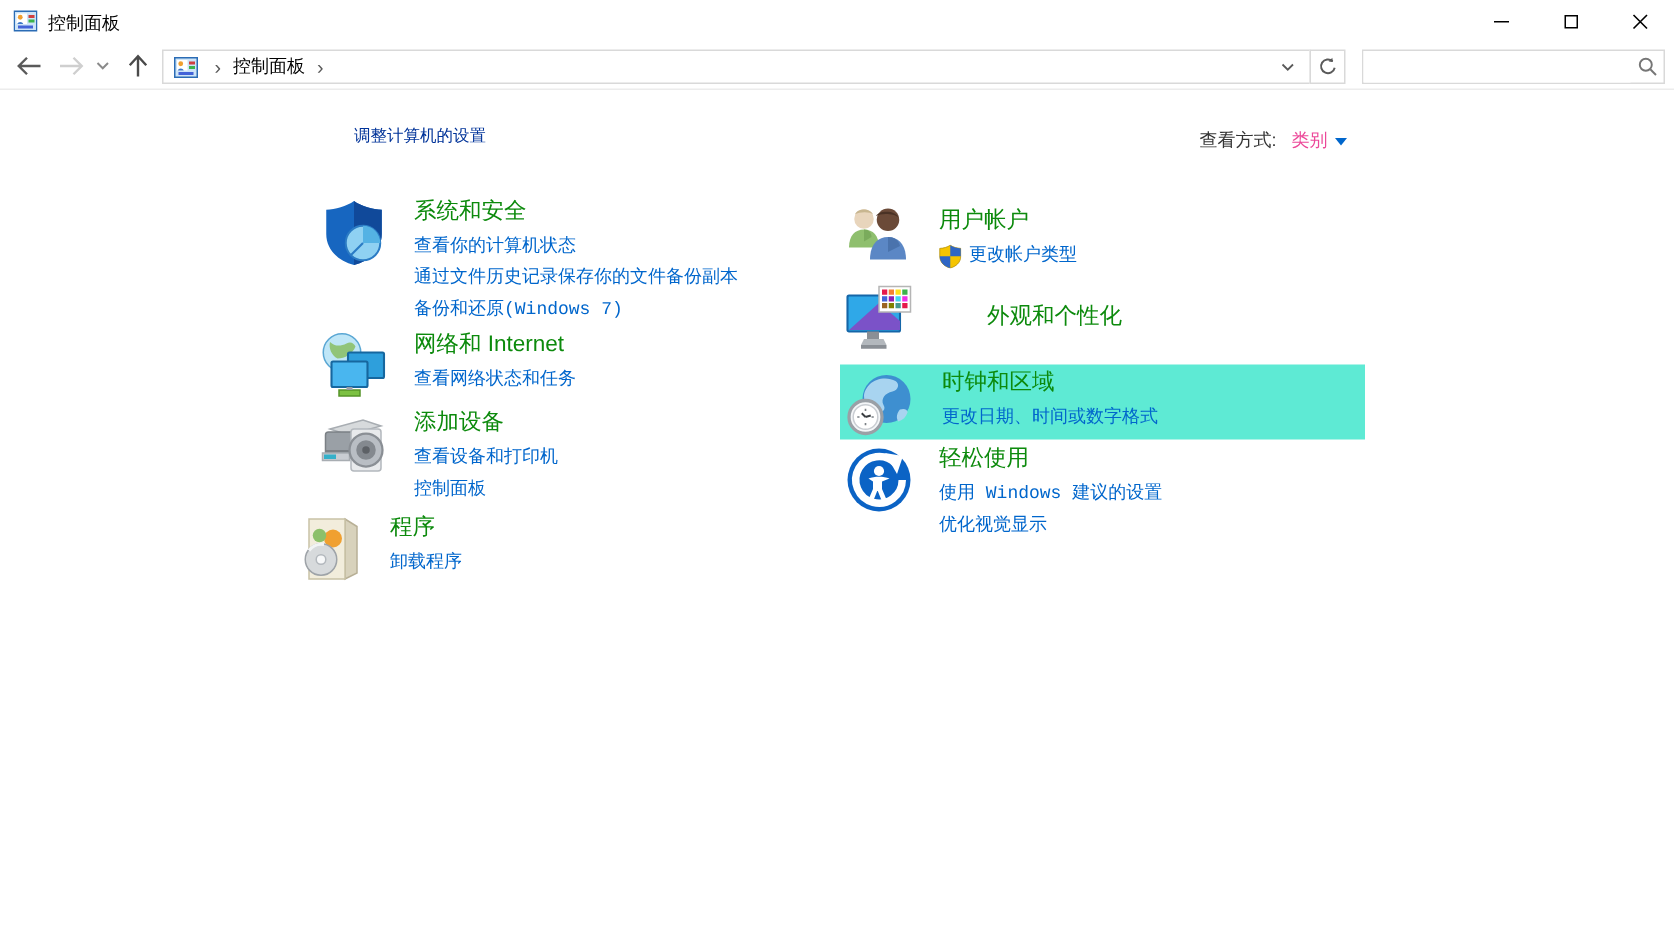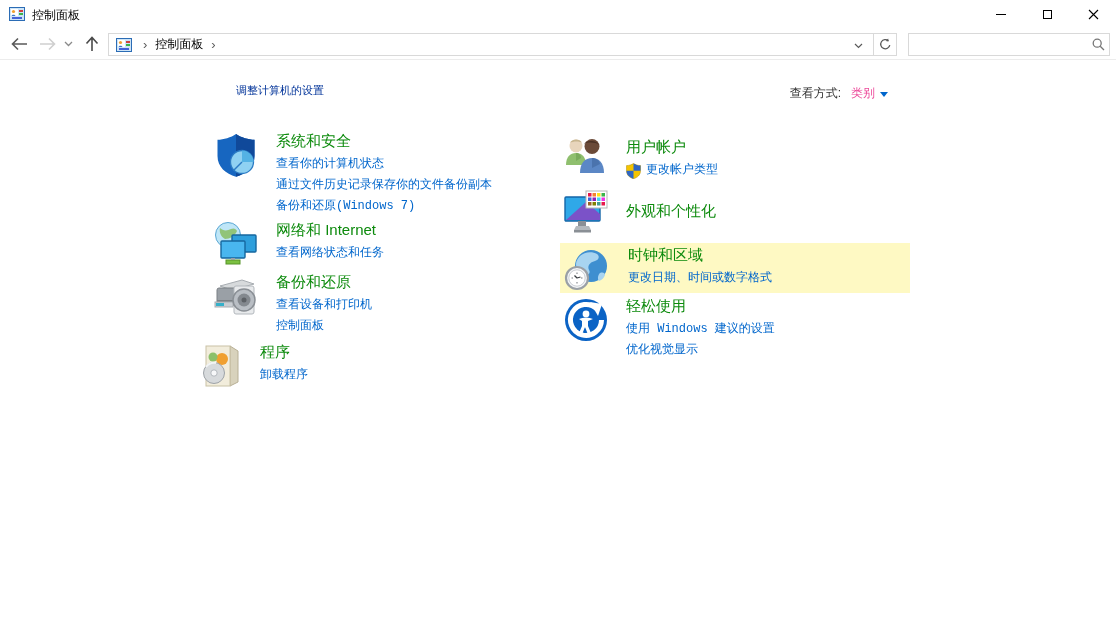--- a/index.html
+++ b/index.html
@@ -34,34 +34,34 @@
     border:1px solid #d9d9d9; background:#fff; display:flex; align-items:center; justify-content:center;
   }
   .searchbox {
     position:absolute; left:908px; top:5px; width:202px; height:23px;
     border:1px solid #d9d9d9; background:#fff; display:flex; align-items:center;
   }
   .searchbox input { border:none; outline:none; flex:1; height:100%; font-size:12px; padding:0 6px; font-family:inherit; }
   .searchbox .mag { width:22px; display:flex; justify-content:center; }
   
   .page-title { position:absolute; left:236px; top:83px; font-size:11px; color:#003399; }
-  .viewby { position:absolute; top:85px; right:228px; display:flex; align-items:center; font-size:12px; }
+  .viewby { position:absolute; top:85px; right:218px; display:flex; align-items:center; font-size:12px; }
   .viewby .lbl { color:#333; margin-right:10px; }
   .viewby .val { color:#ec4899; margin-right:5px; }
   .tri-down { width:0; height:0; border-left:4px solid transparent; border-right:4px solid transparent; border-top:5px solid #0066cc; margin-top:2px; }
   
   .cat { position:absolute; display:flex; }
   .cat-icon { width:48px; height:48px; flex:0 0 48px; margin-right:16px; }
   .cat-icon svg { width:48px; height:48px; display:block; }
   .cat-body { display:flex; flex-direction:column; }
   .cat-title { font-size:15px; line-height:20px; color:#0c8a0c; text-decoration:none; cursor:pointer; margin-bottom:3px; white-space:nowrap; }
   .cat-link { font-size:12px; line-height:21px; color:#0066cc; text-decoration:none; cursor:pointer; white-space:nowrap;font-family:Liberation Mono, monospace; }
   .link-row { display:flex; align-items:center; }
   .link-row .uac { width:15px; height:16px; margin-right:5px; }
-  .cat.highlight { background:#fef9c3; width:350px; height:50px; padding:2px 0 0 4px; }
+  .cat.highlight { background:#5eead4; width:350px; height:50px; padding:2px 0 0 4px; }
 </style>
 </head>
 <body>
 
 <div class="titlebar">
   <span class="appicon">
     <svg viewBox="0 0 16 16">
         <rect x="0.5" y="1.5" width="15" height="13" fill="#cde4f7" stroke="#2b6cb5"></rect>
         <rect x="2" y="3" width="7" height="7" fill="#fff"></rect>
         <circle cx="4.5" cy="5.5" r="1.6" fill="#f0a030"></circle>
@@ -197,21 +197,21 @@
         <rect x="5" y="28" width="34" height="6" fill="#7b8085"></rect>
         <rect x="3" y="30" width="18" height="5" fill="#c9cdd2" stroke="#a8adb2"></rect>
         <rect x="4" y="31" width="8" height="3" fill="#35b0c9"></rect>
         <rect x="22" y="14" width="20" height="28" rx="2" fill="#e8eaec" stroke="#b3b8bd"></rect>
         <circle cx="32" cy="28" r="11" fill="#b9bec4" stroke="#8a8f95" stroke-width="1.5"></circle>
         <circle cx="32" cy="28" r="6.5" fill="#84898f"></circle>
         <circle cx="32" cy="28" r="2.5" fill="#5d6166"></circle>
       </svg>
   </span>
   <div class="cat-body">
-    <a class="cat-title">备份和还原</a>
+    <a class="cat-title">添加设备</a>
     <a class="cat-link">查看设备和打印机</a>
     <a class="cat-link">控制面板</a>
   </div>
 </div>
 
 <div class="cat" style="left:196px; top:342px;">
   <span class="cat-icon">
     <svg viewBox="0 0 48 48">
         <polygon points="34,4 42,9 42,40 34,44" fill="#d8d2bc" stroke="#b8b096"></polygon>
         <rect x="10" y="4" width="24" height="40" fill="#f2eddc" stroke="#c9c2a6"></rect>
@@ -249,21 +249,21 @@
             <path d="M7.5 0.5c2 1.3 4.5 2 7 2.1v5.2c0 4.3-3.3 6.9-7 7.9-3.7-1-7-3.6-7-7.9V2.6c2.5-0.1 5-0.8 7-2.1z" fill="#f5c400" stroke="#b08c00" stroke-width="0.5"></path>
             <path d="M7.5 0.5c2 1.3 4.5 2 7 2.1v5.2H7.5z" fill="#2f66c4"></path>
             <path d="M0.5 7.8h7v7.9c-3.7-1-7-3.6-7-7.9z" fill="#2f66c4"></path>
           </svg>
       </span>
       <a class="cat-link">更改帐户类型</a>
     </span>
   </div>
 </div>
 
-<div class="cat" style="left:562px; top:188px;">
+<div class="cat" style="left:562px; top:188px;gap:32px;">
   <span class="cat-icon">
     <svg viewBox="0 0 48 48">
         <rect x="3" y="9" width="35" height="24" rx="1" fill="#2fa8e8" stroke="#1566a8" stroke-width="1.4"></rect>
         <polygon points="4,32 24,14 38,26 38,32" fill="#7b52c8"></polygon>
         <polygon points="14,38 27,38 29,42 12,42" fill="#b3b8bd"></polygon>
         <rect x="12" y="42" width="17" height="2.5" fill="#8a8f95"></rect>
         <rect x="16" y="33" width="8" height="5" fill="#8a8f95"></rect>
         <rect x="24" y="3" width="21" height="17" fill="#fff" stroke="#b5b5b5"></rect>
         <rect x="26" y="5" width="3.5" height="3.5" fill="#e6194b"></rect>
         <rect x="30.5" y="5" width="3.5" height="3.5" fill="#f58231"></rect>

